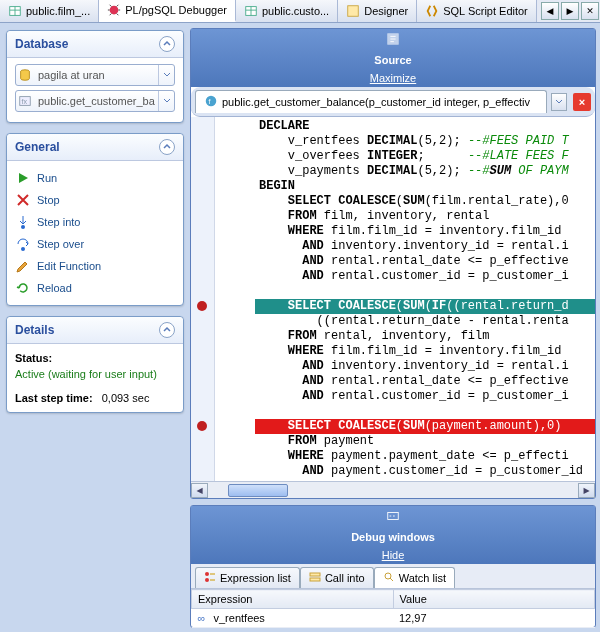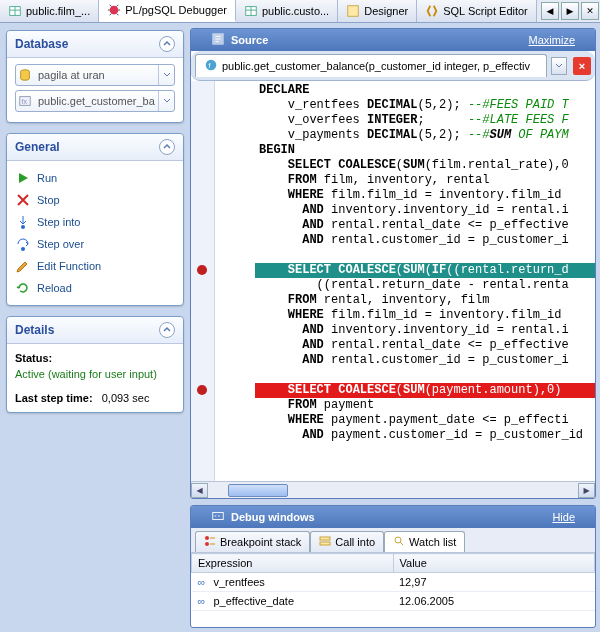--- a/index.html
+++ b/index.html
@@ -34,21 +34,21 @@
   .action-icon { width: 16px; height: 16px; display: flex; align-items: center; justify-content: center; }
   
   .detail-row { padding: 2px 0; }
   .detail-status { color: #1a7d1a; }
   .detail-label { font-weight: bold; }
   
   
   .right-panel { flex: 1; margin-top: 24px; padding: 4px 4px 4px 0; display: flex; flex-direction: column; gap: 6px; min-width: 0; }
   
   .card { border: 1px solid #5b7dbb; border-radius: 3px; background: #fff; display: flex; flex-direction: column; min-height: 0; }
-  .card-header { background: linear-gradient(#6d95d4,#4d77bb); color: #fff; padding: 3px 20px; display: flex; align-items: center; gap: 6px; font-size: 11px; }
+  .card-header { background: linear-gradient(#6d95d4,#4d77bb); color: #fff; padding: 3px 20px; display: flex; align-items: center; gap: 6px; font-size: 11px; flex-direction: column; }
   .card-header .title { font-weight: bold; flex: 1; }
   .card-header .link { color: #fff; text-decoration: underline; cursor: pointer; font-size: 11px; }
   
   .source-card { flex: 1; min-height: 0; }
   .source-tabbar { display: flex; align-items: center; padding: 3px 4px; background: #dbe4f3; border-bottom: 1px solid #a3b4d4; border-radius: 9px; }
   .src-tab { display: flex; align-items: center; gap: 4px; padding: 3px 8px; background: #fff; border: 1px solid #9ab; border-bottom: none; border-radius: 3px 3px 0 0; font-size: 11px; flex: 1; min-width: 0; white-space: nowrap; overflow: hidden; }
   .src-close { width: 18px; height: 18px; background: #e63a2e; color: #fff; display: flex; align-items: center; justify-content: center; margin-left: 6px; border-radius: 2px; cursor: pointer; font-weight: bold; }
   .src-dropdown { width: 16px; height: 18px; border: 1px solid #9ab; background: linear-gradient(#fff,#d9e1f0); margin-left: 4px; display:flex; align-items:center; justify-content:center; cursor:pointer; }
   
   .code-area-wrap { flex: 1; position: relative; min-height: 0; display: flex; flex-direction: column; }
@@ -306,21 +306,21 @@
         <span class="title">Debug windows</span>
         <span class="link">Hide</span>
       </div>
       <div class="debug-tabs">
         <div class="dtab">
           <span><svg width="12" height="12" viewBox="0 0 12 12">
                 <circle cx="3" cy="3" r="2" fill="#d33"></circle>
                 <circle cx="3" cy="9" r="2" fill="#d33"></circle>
                 <path d="M6 3h5M6 9h5" stroke="#c90"></path>
               </svg></span>
-          <span>Breakpoint stack</span>
+          <span>Expression list</span>
         </div>
         <div class="dtab">
           <span><svg width="12" height="12" viewBox="0 0 12 12">
                 <rect x="1" y="2" width="10" height="3" fill="#ffe9a8" stroke="#c9a23a"></rect>
                 <rect x="1" y="7" width="10" height="3" fill="#ffe9a8" stroke="#c9a23a"></rect>
               </svg></span>
           <span>Call into</span>
         </div>
         <div class="dtab active">
           <span><svg width="12" height="12" viewBox="0 0 12 12">

